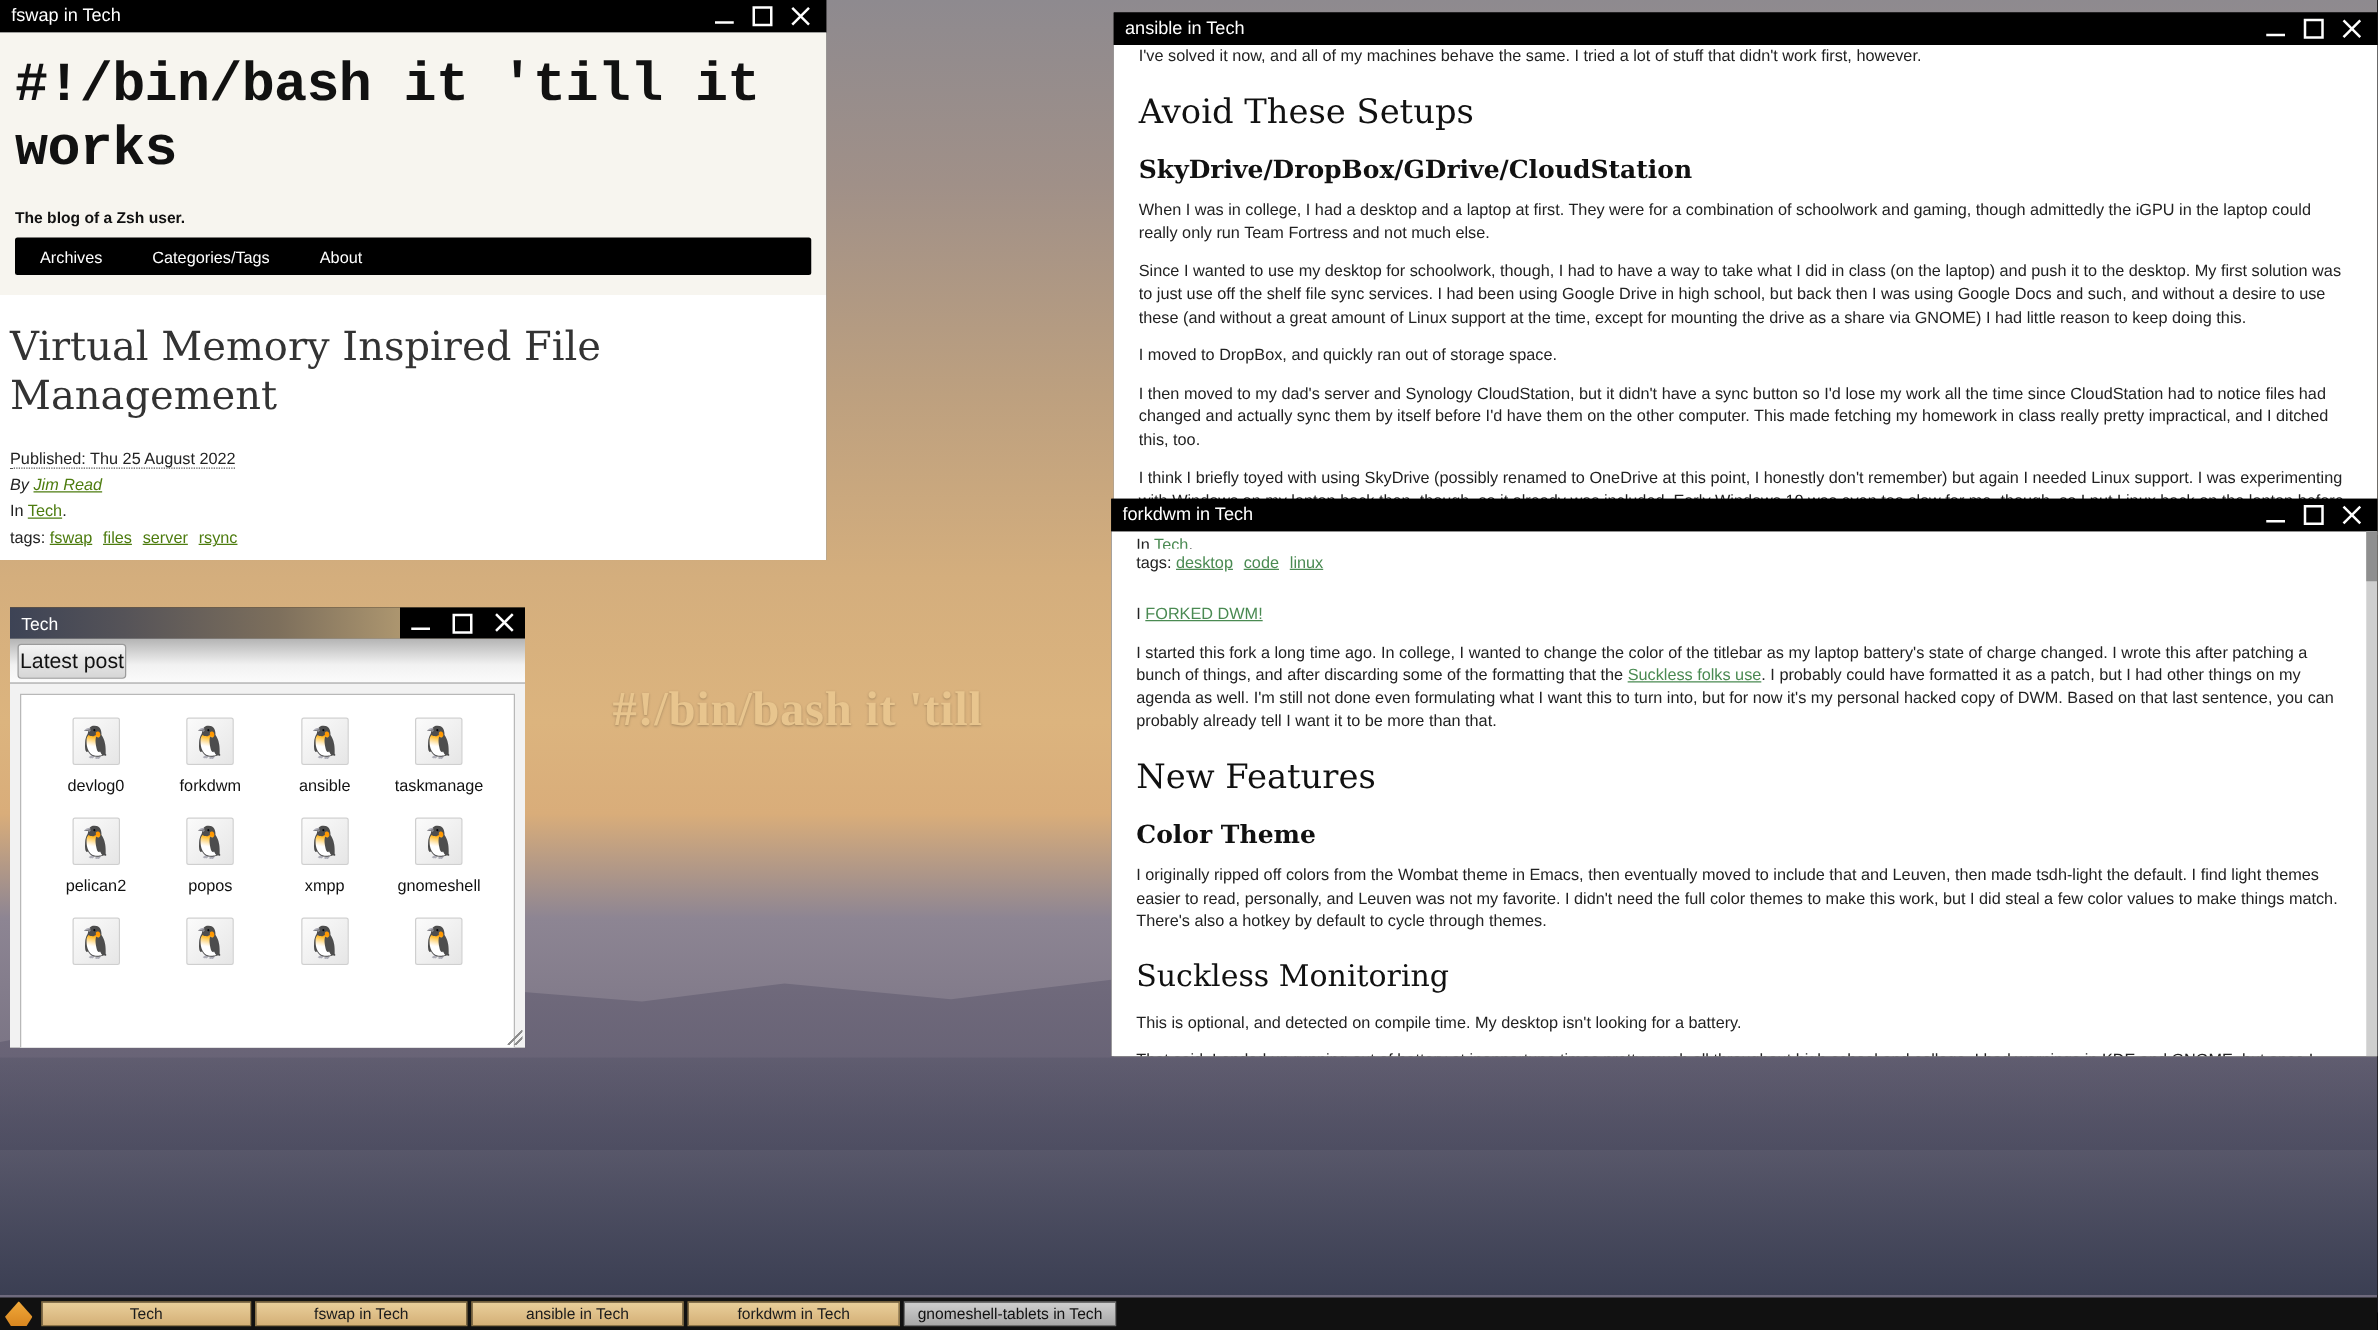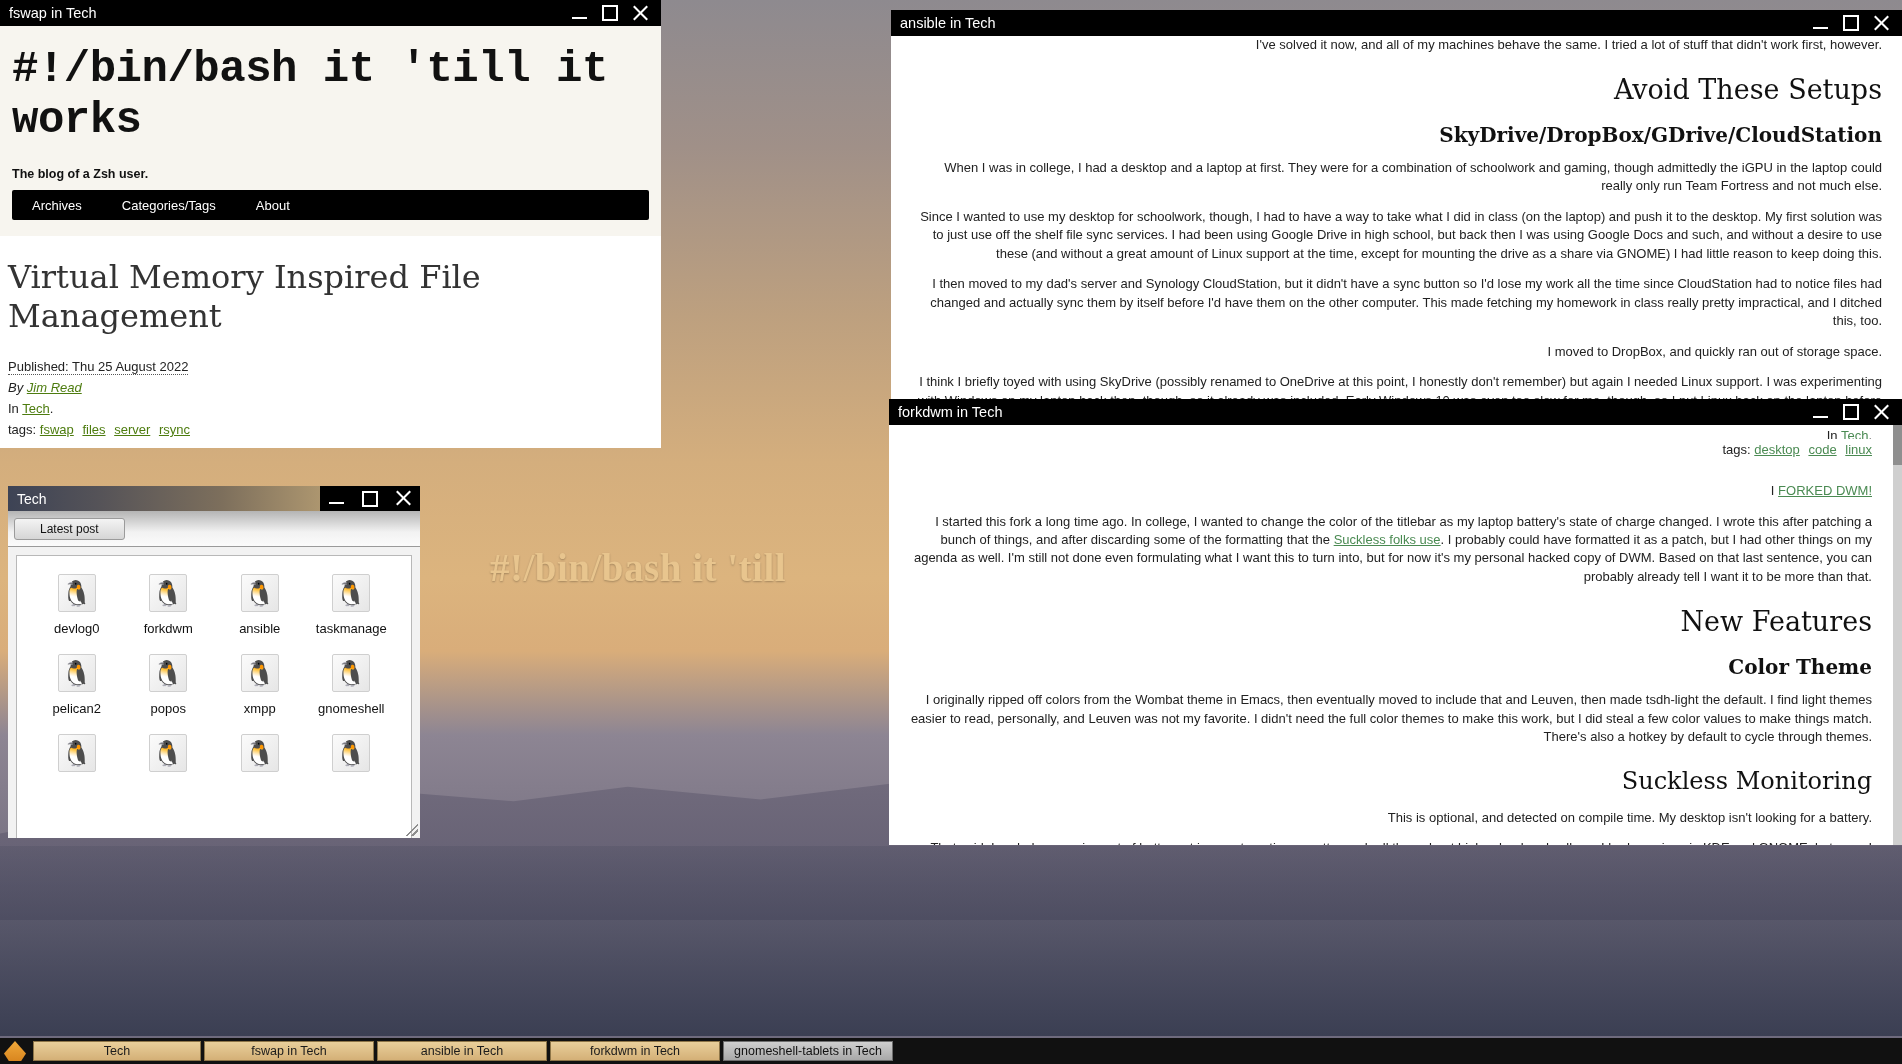--- a/index.html
+++ b/index.html
@@ -85,21 +85,21 @@
     font-size:32px; color:#333; font-weight:400; line-height:1.22;
   }
   .meta { margin-top:20px; font-size:13px; color:#222; line-height:1.62; }
   .meta .pub { border-bottom:1px dotted #555; }
   .meta .by { font-style:italic; }
   .meta a { color:#4d7c0f; }
   .meta .tags a { margin-right:5px; }
   .para { font-size:13.5px; color:#222; margin-top:17px; line-height:1.45; }
 
   
-  .art2 { background:#fff; padding:0 20px; font-size:13px; color:#222;text-align:right; }
+  .art2 { background:#fff; padding:0 20px; font-size:13px; color:#222; }
   .art2 p { margin:12px 0; line-height:1.42; }
   .art2 h2 {
     font-family:"DejaVu Serif","Liberation Serif",serif;
     font-size:27px; font-weight:400; color:#111; margin:20px 0 14px 0;
   }
   .art2 h3 {
     font-family:"DejaVu Serif","Liberation Serif",serif;
     font-size:20px; font-weight:700; color:#111; margin:18px 0 12px 0;
   }
   .art2 a { color:#4a8a52; }
@@ -123,21 +123,21 @@
   .fm-btns { position:absolute; right:0; top:0; height:25px; width:100px;
     background:#000; display:flex; align-items:center; justify-content:space-around; }
   .fm-toolbar {
     height:36px; background:linear-gradient(180deg,#b4b4b4,#f2f2f2 60%,#fbfbfb);
     display:flex; align-items:center; padding-left:6px;
     border-bottom:1px solid #9a9a9a;
   }
   .fm-chip {
     background:linear-gradient(180deg,#f4f4f4,#d6d6d6);
     border:1px solid #9b9b9b; border-radius:3px;
-    font-size:12px; color:#111; padding:3px 25px; cursor:pointer;
+    font-size:17px; color:#111; padding:3px 1px; cursor:pointer;
   }
   .fm-area { background:#f2f2f2; padding:8px; height:100%; }
   .fm-inner {
     background:#fff; border:1px solid #b8b8b8; height:100%;
     padding:18px 14px; overflow:hidden;
   }
   .fm-grid { display:grid; grid-template-columns:repeat(4,1fr); row-gap:18px; }
   .fm-item { text-align:center; cursor:pointer; }
   .fm-ico {
     width:38px; height:38px; margin:0 auto;
@@ -195,22 +195,22 @@
       <span class="wbtn close"></span>
     </span>
   </div>
   <div class="wbody" style="height:809px;">
     <div class="art2" style="padding-top:0;">
       <p class="clip-top" style="margin-top:0; height:18px; overflow:hidden;">I've solved it now, and all of my machines behave the same. I tried a lot of stuff that didn't work first, however.</p>
       <h2>Avoid These Setups</h2>
       <h3>SkyDrive/DropBox/GDrive/CloudStation</h3>
       <p>When I was in college, I had a desktop and a laptop at first. They were for a combination of schoolwork and gaming, though admittedly the iGPU in the laptop could really only run Team Fortress and not much else.</p>
       <p>Since I wanted to use my desktop for schoolwork, though, I had to have a way to take what I did in class (on the laptop) and push it to the desktop. My first solution was to just use off the shelf file sync services. I had been using Google Drive in high school, but back then I was using Google Docs and such, and without a desire to use these (and without a great amount of Linux support at the time, except for mounting the drive as a share via GNOME) I had little reason to keep doing this.</p>
+      <p>I moved to DropBox, and quickly ran out of storage space.</p>
       <p>I then moved to my dad's server and Synology CloudStation, but it didn't have a sync button so I'd lose my work all the time since CloudStation had to notice files had changed and actually sync them by itself before I'd have them on the other computer. This made fetching my homework in class really pretty impractical, and I ditched this, too.</p>
-      <p>I moved to DropBox, and quickly ran out of storage space.</p>
       <p>I think I briefly toyed with using SkyDrive (possibly renamed to OneDrive at this point, I honestly don't remember) but again I needed Linux support. I was experimenting with Windows on my laptop back then, though, so it already was included. Early Windows 10 was even too slow for me, though, so I put Linux back on the laptop before my first</p>
     </div>
   </div>
 </div>
 
 <div class="window" style="left:0px; top:0px; width:661px; height:448px;">
   <div class="titlebar">
     <span class="tt">fswap in Tech</span>
     <span class="wbtns">
       <span class="wbtn min"></span>

